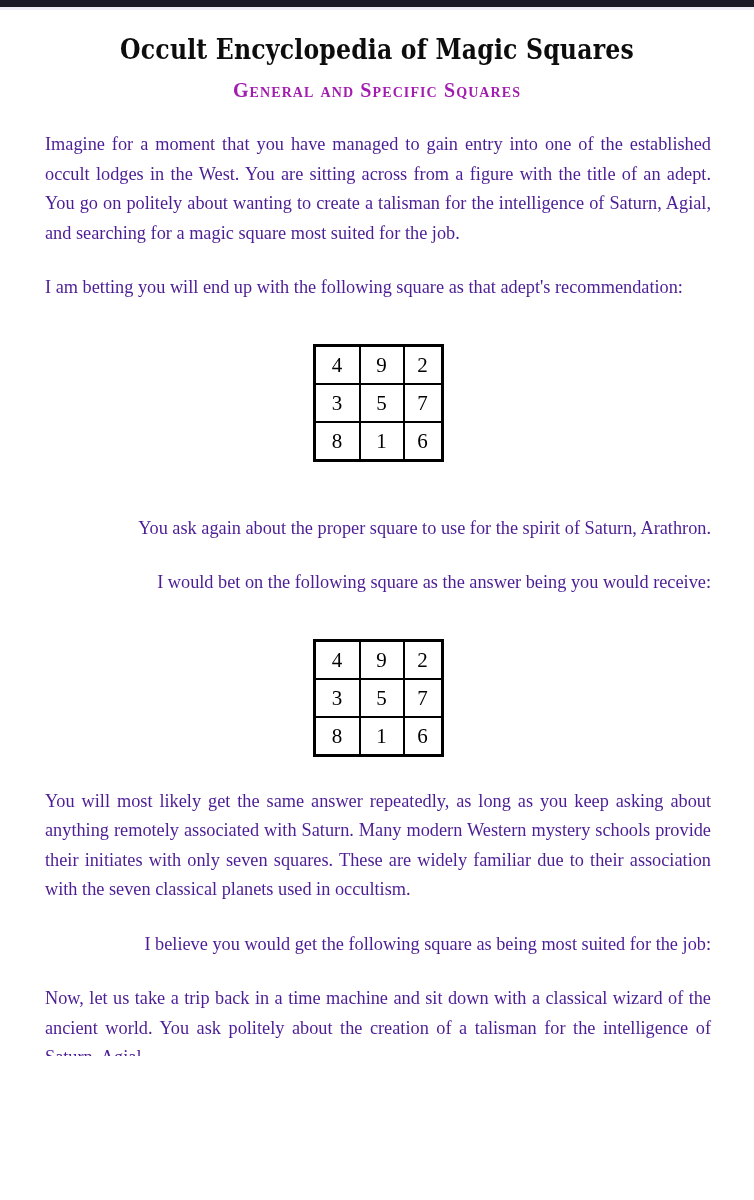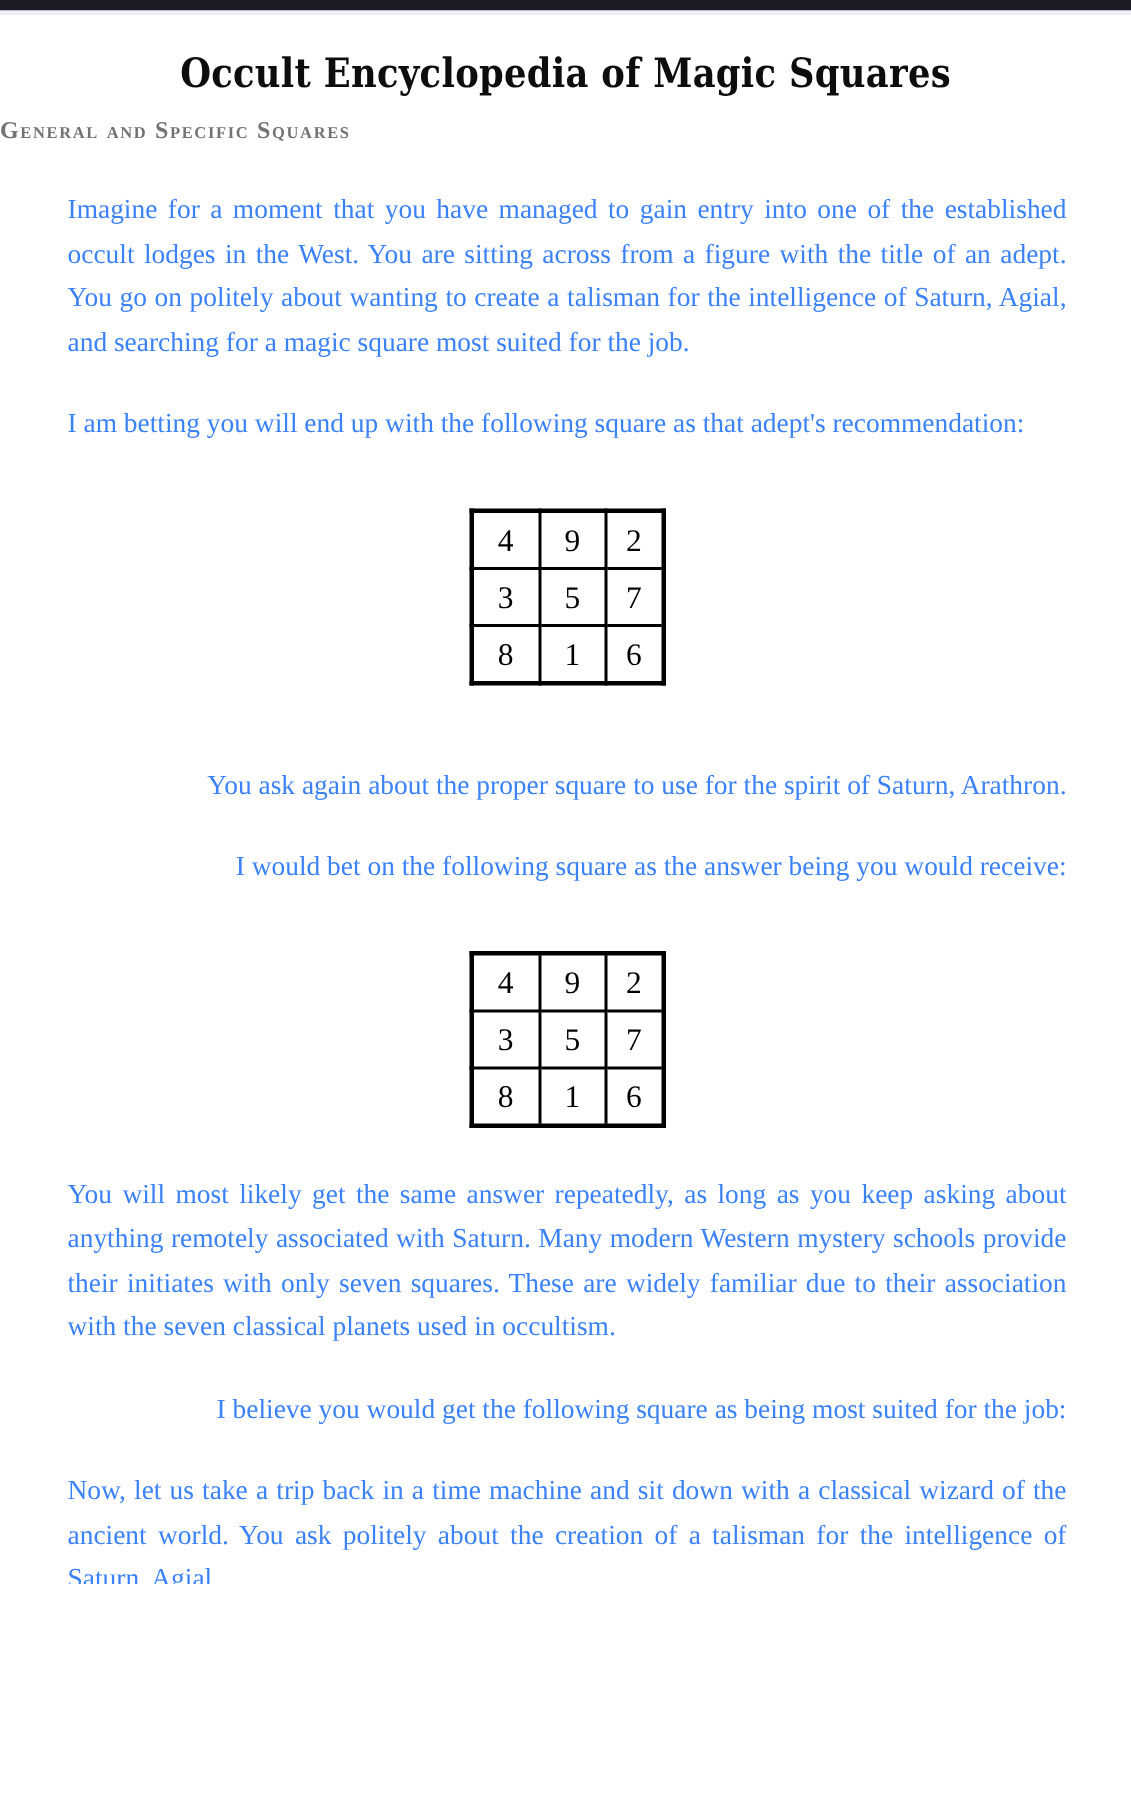--- a/index.html
+++ b/index.html
@@ -62,41 +62,42 @@
     font-family: "DejaVu Serif", "Liberation Serif", serif;
     font-size: 27px;
     font-weight: 700;
     letter-spacing: 0.2px;
     margin: 24px 0 0 0;
     color: #0d0d0d;
     font-stretch: condensed;
     transform: scaleX(0.97);
   }
   .doc-subtitle {
-    font-family: "Liberation Serif", "DejaVu Serif", serif;
-    font-size: 16px;
+    text-align: center;
+    font-family: "Liberation Serif", "DejaVu Serif", serif;
+    font-size: 20px;
     font-variant: small-caps;
     letter-spacing: 1.1px;
     margin: 14px 0 0 0;
-    color: #737373;
+    color: #a21caf;
   }
 
   
   .body-col {
     margin: 0 auto;
     width: 666px;
     padding-left: 2px;
   }
   p.para {
     text-align: justify;
     text-justify: inter-word;
     font-size: 18.3px;
     line-height: 29.5px;
     margin: 0 0 25px 0;
-    color: #3b82f6;
+    color: #4c1d95;
     hyphens: none;
   }
   p.nojust {
     text-align: right;
   }
 
   
   .square-wrap {
     display: flex;
     justify-content: center;

